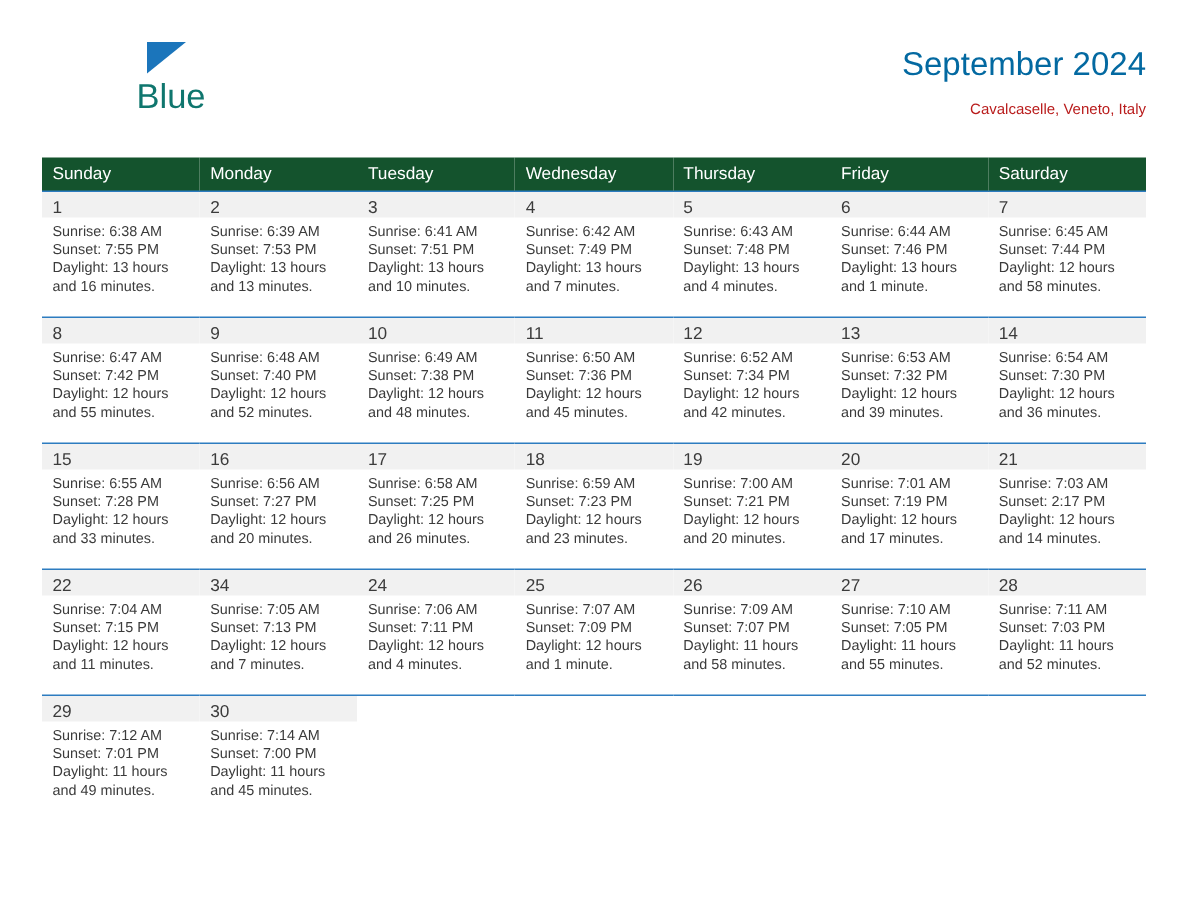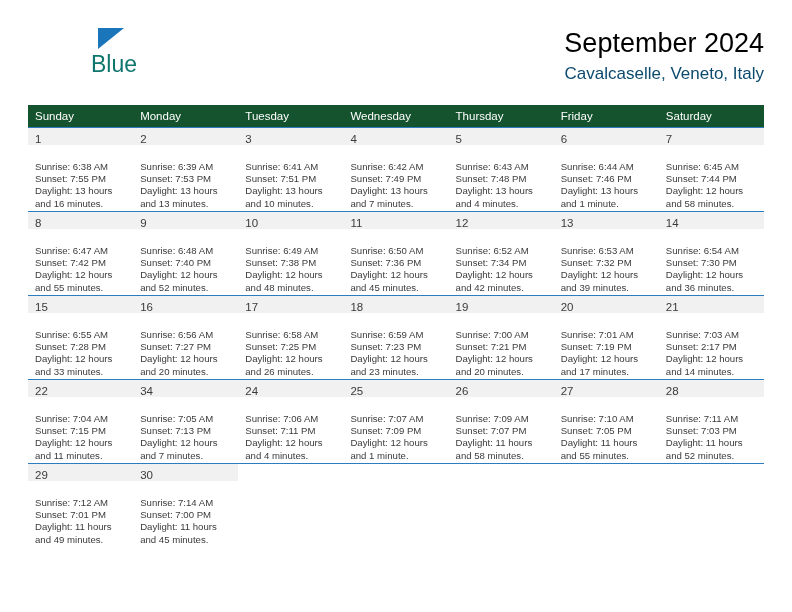--- a/index.html
+++ b/index.html
@@ -67,30 +67,30 @@
     line-height: 26px;
   }
 
   .title-block {
     position: absolute;
     right: 0;
     top: 0;
     text-align: right;
   }
   .cal-title {
-    font-size: 27px;
+    font-size: 22px;
     font-weight: normal;
-    color: #000000;
+    color: #0369a1;
     line-height: 34px;
     white-space: nowrap;
   }
   .cal-subtitle {
     margin-top: 5px;
-    font-size: 17px;
-    color: #0c4a6e;
+    font-size: 10px;
+    color: #b91c1c;
     line-height: 18px;
     white-space: nowrap;
   }
 
   
   .calendar {
     position: absolute;
     left: 28px;
     top: 105px;
     width: 736px;
@@ -138,21 +138,21 @@
     height: 17px;
     padding: 1px 0 0 7px;
     box-sizing: border-box;
   }
   .daynum {
     font-size: 11.5px;
     color: #3b3b3b;
     line-height: 15px;
   }
   .daybody {
-    padding: 16px 6px 0 7px;
+    padding: 4px 6px 0 7px;
     box-sizing: border-box;
   }
   .dayline {
     font-size: 9.6px;
     line-height: 12.2px;
     color: #3b3b3b;
     white-space: nowrap;
   }
 </style>
 </head>

